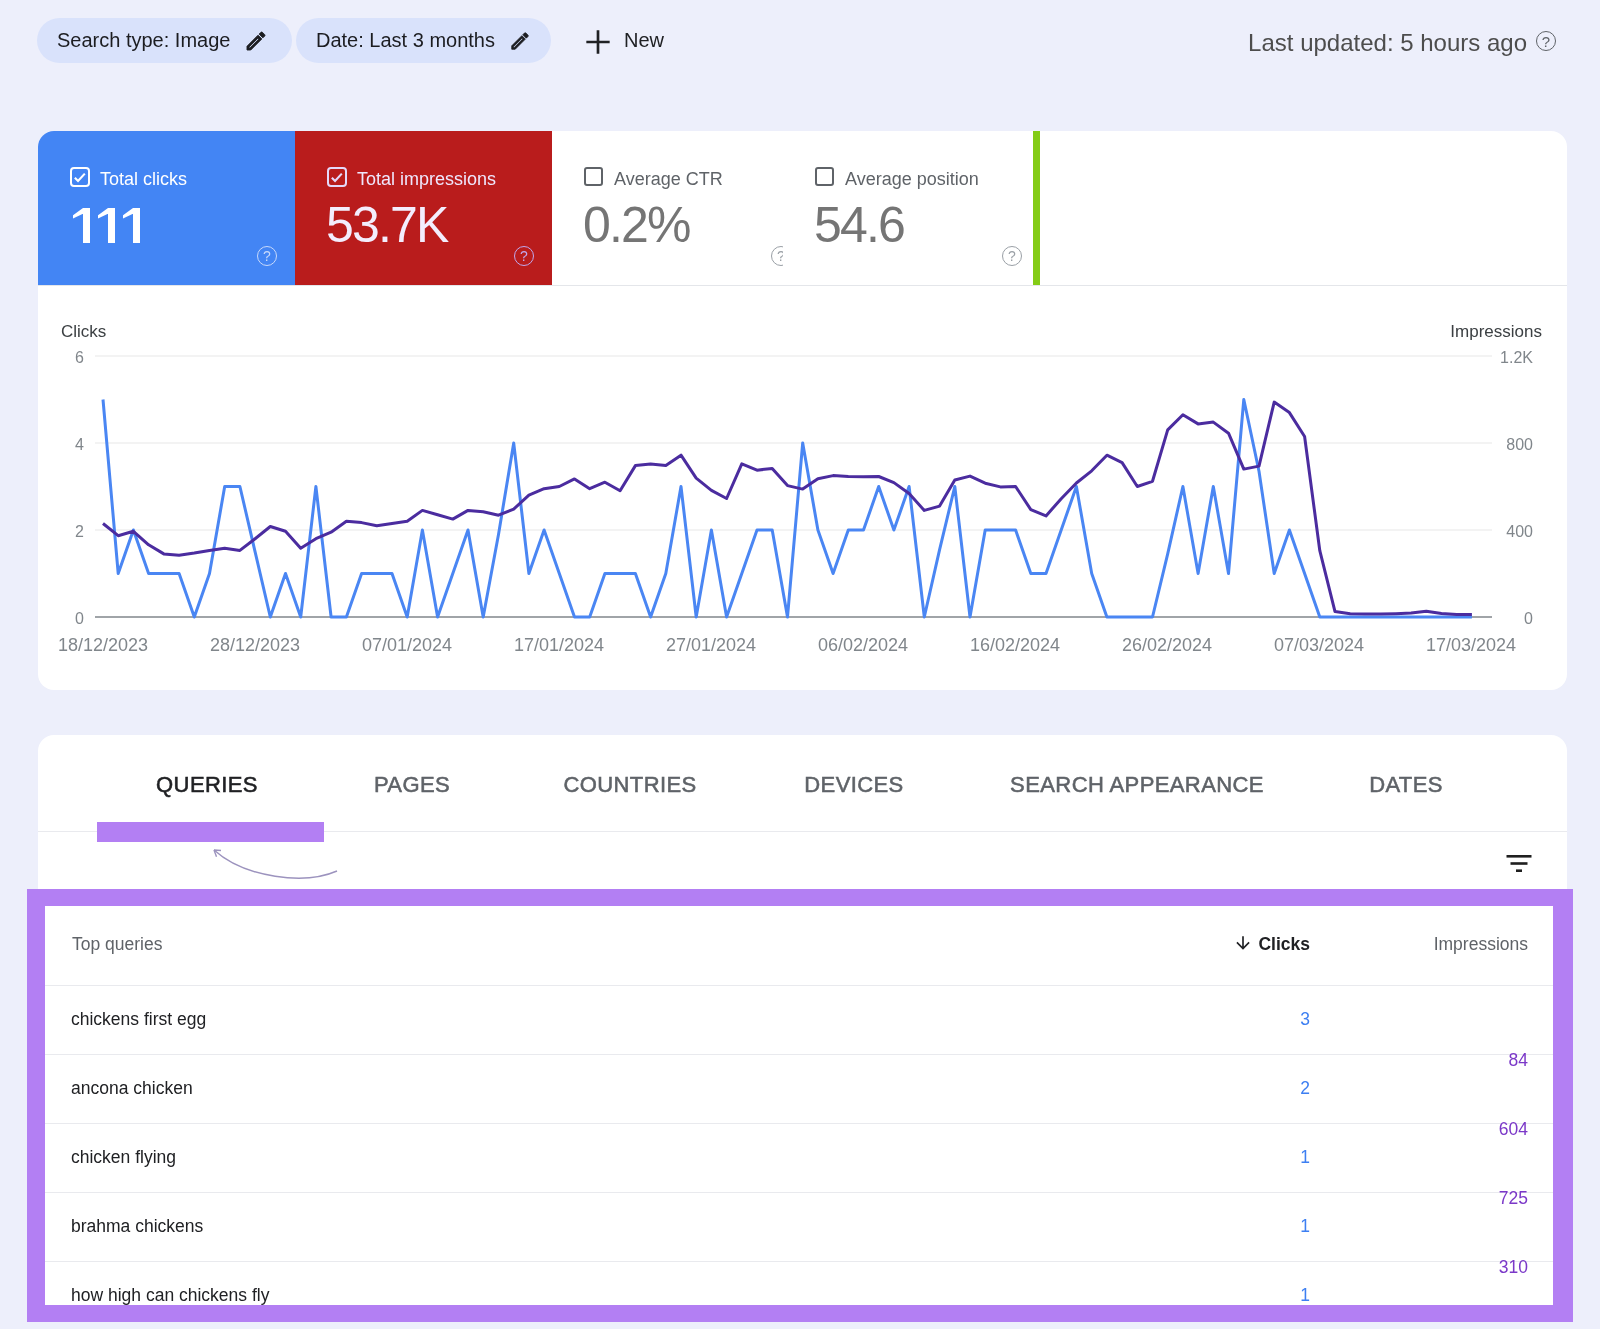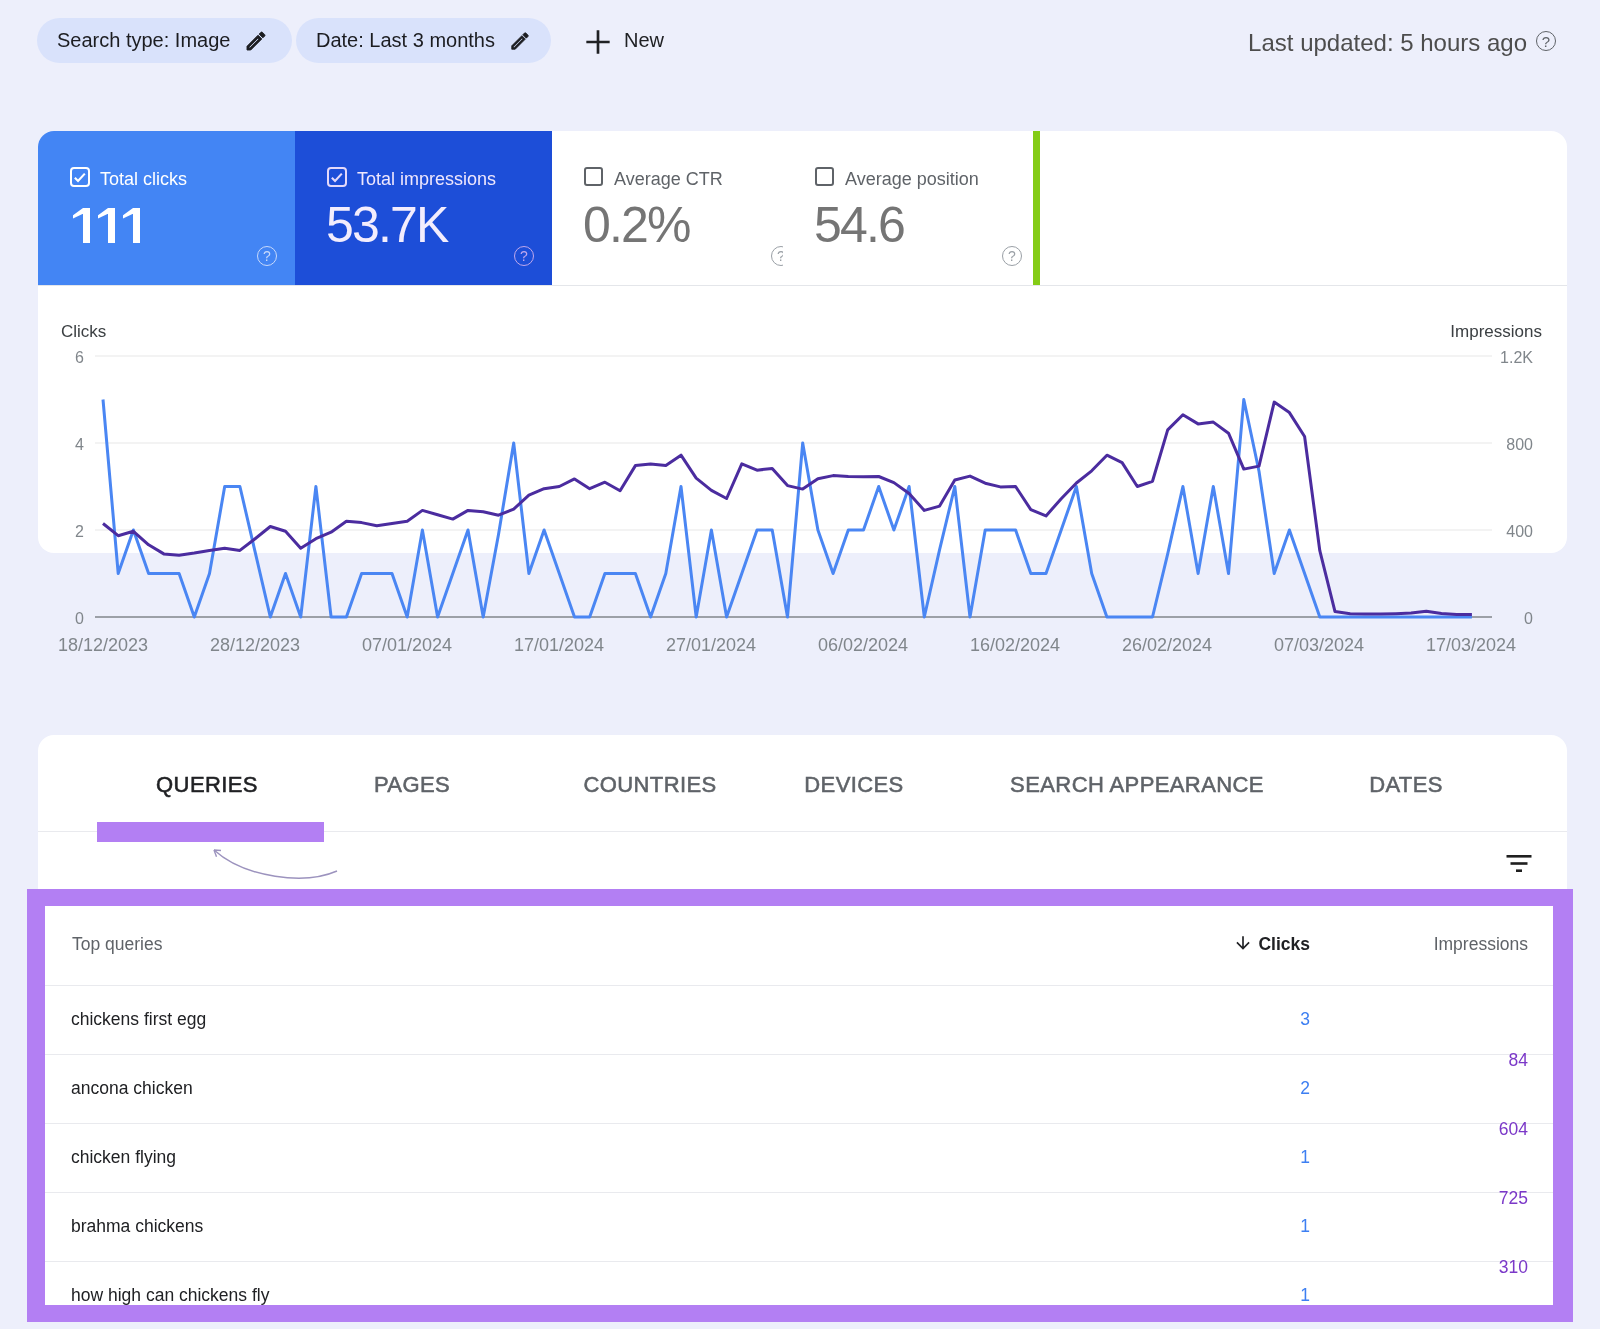--- a/index.html
+++ b/index.html
@@ -1,20 +1,20 @@
 <!DOCTYPE html>
 <html><head>
 <meta charset="utf-8">
 <style>
 * { margin:0; padding:0; box-sizing:border-box; }
 html,body { width:1600px; height:1329px; background:#edeffb; font-family:"Liberation Sans", sans-serif; position:relative; overflow:hidden; }
 .abs { position:absolute; }
 .pill { position:absolute; top:18px; height:45px; white-space:nowrap; background:#d9e2fb; border-radius:23px; display:flex; align-items:center; color:#1c1d21; font-size:20px; padding:0 20px; }
 .pill .pen { margin-left:14px; }
-.panel1 { position:absolute; left:38px; top:131px; width:1529px; height:422px; background:#fff; border-radius:16px; }
+.panel1 { position:absolute; left:38px; top:131px; width:1529px; height:559px; background:#fff; border-radius:16px; }
 .card { position:absolute; top:0; height:154px; }
 .card .cb { position:absolute; left:32px; top:36px; width:20px; height:20px; border-radius:4px; }
 .card .lbl { position:absolute; left:62px; top:38px; font-size:18px; }
 .card .val { position:absolute; left:31px; top:65px; font-size:50px; letter-spacing:-1.8px; }
 .qm { position:absolute; width:20px; height:20px; border-radius:50%; font-size:14px; text-align:center; line-height:19px; }
 .tabs { position:absolute; left:38px; top:735px; width:1529px; height:585px; background:#fff; border-radius:16px; overflow:hidden; }
 .tab { position:absolute; top:37px; transform:translateX(-50%); font-size:22px; letter-spacing:0.4px; color:#5f6368; font-weight:normal; -webkit-text-stroke:0.55px currentColor; white-space:nowrap; }
 .row { position:absolute; left:0; width:100%; height:69px; border-bottom:1px solid #e9eaee; }
 .row .q { position:absolute; left:33px; top:23px; font-size:17.5px; color:#202124; }
 .row .c { position:absolute; right:257px; top:23px; font-size:17.5px; color:#3d7ff2; }
@@ -46,21 +46,21 @@
         <polyline points="3.2,9.8 6.8,13.4 14.4,5.2" fill="none" stroke="#fff" stroke-width="2.4"></polyline>
       </svg>
     <div class="lbl" style="color:#fff;">Total clicks</div>
     <svg class="abs" style="left:33px; top:77px;" width="72" height="36" viewBox="0 0 72 36" fill="#fff">
       <path d="M12,0 h7 v35 h-7 z M12,0 L2,7.2 L2,10.6 L12,5.8 z"></path>
       <path d="M37,0 h7 v35 h-7 z M37,0 L27,7.2 L27,10.6 L37,5.8 z"></path>
       <path d="M62,0 h7 v35 h-7 z M62,0 L52,7.2 L52,10.6 L62,5.8 z"></path>
     </svg>
     <div class="qm" style="left:219px; top:115px; border:1.5px solid #c8d9fb; color:#c8d9fb;">?</div>
   </div>
-  <div class="card" style="left:257px; width:257px; background:#1d4ed8;padding-left:35px;">
+  <div class="card" style="left:257px; width:257px; background:#b91c1c;padding-left:35px;">
     <svg class="cb" style="border:2.3px solid #e4d9fa;" viewBox="0 0 18 18">
         <polyline points="3.2,9.8 6.8,13.4 14.4,5.2" fill="none" stroke="#e4d9fa" stroke-width="2.4"></polyline>
       </svg>
     <div class="lbl" style="color:#efe7fd;">Total impressions</div>
     <div class="val" style="color:#f3edfd;">53.7K</div>
     <div class="qm" style="left:219px; top:115px; border:1.5px solid #c0a8ec; color:#c0a8ec;">?</div>
   </div>
   <div class="card" style="left:514px; width:257px; background:#fff; border-right:1px solid #e0e2e6;">
     <div class="cb" style="border:2.2px solid #5f6368; width:19px; height:19px; border-radius:3px;"></div>
     <div class="lbl" style="color:#5f6368;">Average CTR</div>
@@ -104,21 +104,21 @@
     </g>
     <polyline fill="none" stroke="#4a86f3" stroke-width="3" stroke-linejoin="round" points="65.0,114.5 80.2,288.5 95.4,245.0 110.6,288.5 125.8,288.5 141.1,288.5 156.3,332.0 171.5,288.5 186.7,201.5 201.9,201.5 217.1,266.8 232.3,332.0 247.5,288.5 262.7,332.0 277.9,201.5 293.1,332.0 308.4,332.0 323.6,288.5 338.8,288.5 354.0,288.5 369.2,332.0 384.4,245.0 399.6,332.0 414.8,288.5 430.0,245.0 445.2,332.0 460.5,249.4 475.7,158.0 490.9,288.5 506.1,245.0 521.3,288.5 536.5,332.0 551.7,332.0 566.9,288.5 582.1,288.5 597.4,288.5 612.6,332.0 627.8,288.5 643.0,201.5 658.2,332.0 673.4,245.0 688.6,332.0 703.8,288.5 719.0,245.0 734.2,245.0 749.5,332.0 764.7,158.0 779.9,245.0 795.1,288.5 810.3,245.0 825.5,245.0 840.7,201.5 855.9,245.0 871.1,201.5 886.3,332.0 901.6,264.6 916.8,201.5 932.0,332.0 947.2,245.0 962.4,245.0 977.6,245.0 992.8,288.5 1008.0,288.5 1023.2,245.0 1038.4,201.5 1053.7,288.5 1068.9,332.0 1084.1,332.0 1099.3,332.0 1114.5,332.0 1129.7,268.9 1144.9,201.5 1160.1,288.5 1175.3,201.5 1190.5,288.5 1205.8,114.5 1221.0,186.3 1236.2,288.5 1251.4,245.0 1266.6,288.5 1281.8,332.0 1297.0,332.0 1312.2,332.0 1327.4,332.0 1342.6,332.0 1357.9,332.0 1373.1,332.0 1388.3,332.0 1403.5,332.0 1418.7,332.0 1433.9,332.0"></polyline>
     <polyline fill="none" stroke="#4b2c9f" stroke-width="3" stroke-linejoin="round" points="65.0,238.5 80.2,250.7 95.4,246.3 110.6,259.8 125.8,268.9 141.1,270.2 156.3,268.1 171.5,265.4 186.7,263.3 201.9,265.4 217.1,253.7 232.3,241.5 247.5,246.3 262.7,263.3 277.9,253.7 293.1,247.2 308.4,236.3 323.6,237.6 338.8,240.7 354.0,238.5 369.2,236.3 384.4,225.4 399.6,229.8 414.8,234.1 430.0,225.4 445.2,226.7 460.5,230.2 475.7,224.1 490.9,210.2 506.1,203.7 521.3,201.5 536.5,193.9 551.7,203.7 566.9,197.2 582.1,205.8 597.4,180.6 612.6,178.9 627.8,180.6 643.0,170.2 658.2,193.2 673.4,205.4 688.6,213.5 703.8,178.9 719.0,185.2 734.2,183.4 749.5,200.6 764.7,204.1 779.9,193.7 795.1,190.6 810.3,191.5 825.5,191.7 840.7,191.5 855.9,197.6 871.1,208.5 886.3,225.4 901.6,221.1 916.8,195.0 932.0,191.1 947.2,198.2 962.4,201.9 977.6,201.5 992.8,224.6 1008.0,230.9 1023.2,213.7 1038.4,198.0 1053.7,185.8 1068.9,170.2 1084.1,177.6 1099.3,201.5 1114.5,196.3 1129.7,144.9 1144.9,129.7 1160.1,138.9 1175.3,137.1 1190.5,148.2 1205.8,184.1 1221.0,181.1 1236.2,117.1 1251.4,127.6 1266.6,151.5 1281.8,265.7 1297.0,326.6 1312.2,328.7 1327.4,329.0 1342.6,329.0 1357.9,328.7 1373.1,328.1 1388.3,326.3 1403.5,328.5 1418.7,329.4 1433.9,329.4"></polyline>
   </svg>
 </div>
 
 <div class="tabs">
   <div class="abs" style="left:0; top:96px; width:1529px; height:1px; background:#e9eaee;"></div>
   <div class="tab" style="left:169px; color:#202124;">QUERIES</div>
   <div class="tab" style="left:374px;">PAGES</div>
-  <div class="tab" style="left:592px;margin-left:20px;">COUNTRIES</div>
+  <div class="tab" style="left:592px;">COUNTRIES</div>
   <div class="tab" style="left:816px;">DEVICES</div>
   <div class="tab" style="left:1099px;">SEARCH APPEARANCE</div>
   <div class="tab" style="left:1368px;">DATES</div>
 
   <svg class="abs" style="left:1467px; top:120px;" width="28" height="18" viewBox="0 0 28 18">
     <rect x="1.5" y="0" width="25" height="2.6" fill="#1f1f1f"></rect>
     <rect x="5.5" y="7.2" width="17" height="2.6" fill="#1f1f1f"></rect>
     <rect x="11" y="14.4" width="6" height="2.6" fill="#1f1f1f"></rect>
   </svg>
 

